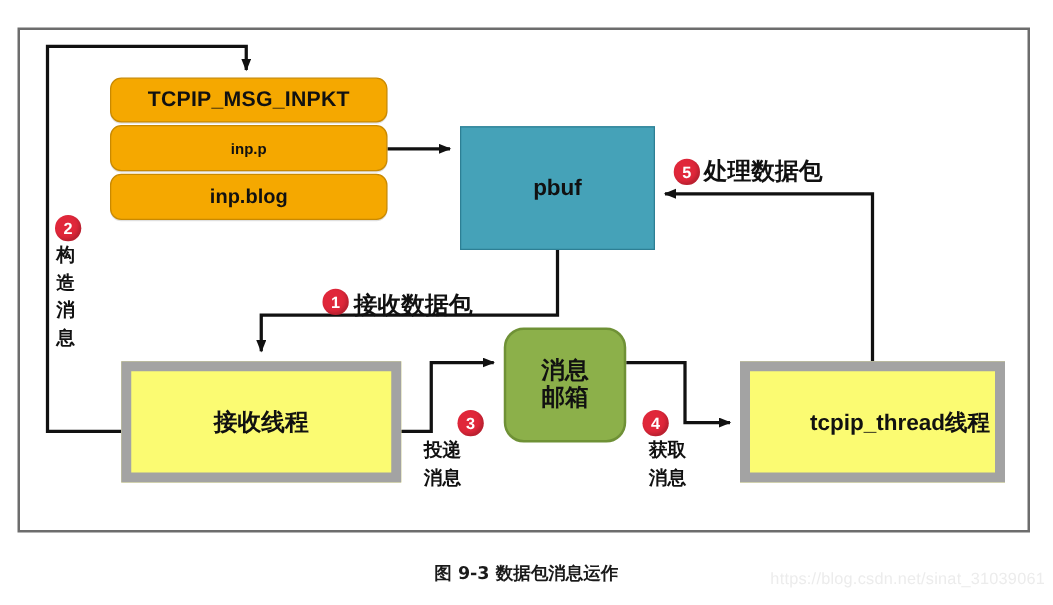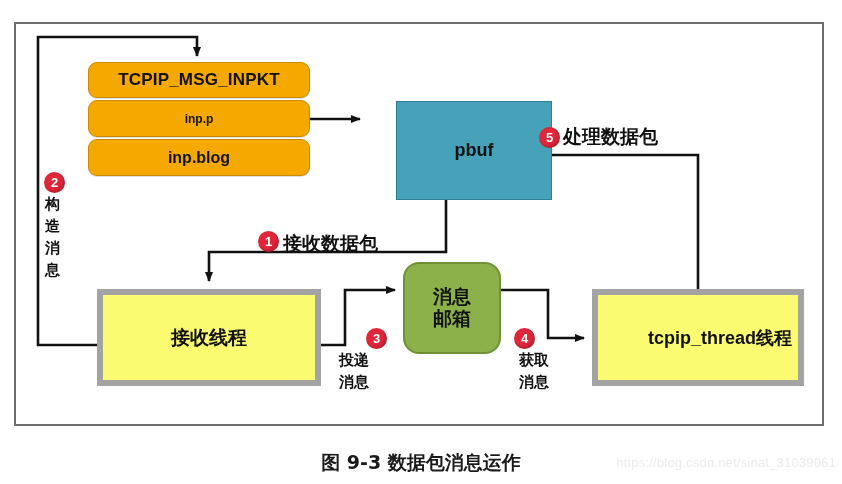--- a/index.html
+++ b/index.html
@@ -17,46 +17,46 @@
   .stack .row{height:37px;margin-bottom:2px;background:#f5a800;border:1px solid #c98900;border-radius:9px;
         display:flex;align-items:center;justify-content:center;color:#111;font-weight:bold;box-sizing:border-box;
         box-shadow:0 1px 0 rgba(0,0,0,.12);}
   .stack .row.head{height:36px;font-size:17px;letter-spacing:.2px;}
   .stack .row.r2{font-size:12px;}
   .stack .row.r3{font-size:16px;}
   .stack .row.r4{font-size:14px;}
 
   
   .pbuf{position:absolute;left:368px;top:101px;width:156px;height:99px;background:#45a2b8;border:1px solid #2d7f94;
-        display:flex;align-items:center;justify-content:center;font-size:18px;font-weight:bold;color:#111;box-sizing:border-box;margin-left:28px;}
+        display:flex;align-items:center;justify-content:center;font-size:18px;font-weight:bold;color:#111;box-sizing:border-box;}
 
   
   .mailbox{position:absolute;left:403px;top:262px;width:98px;height:92px;background:#8cb04a;border:2px solid #6f9136;
         border-radius:16px;display:flex;flex-direction:column;align-items:center;justify-content:center;
         font-size:19px;font-weight:bold;color:#111;line-height:1.18;box-sizing:border-box;}
 
   
-  .tbox{position:absolute;background:#fbfb72;border:6px solid #a3a3a3;display:flex;align-items:center;justify-content:center;
+  .tbox{position:absolute;background:#fbfb72;border:8px solid #a3a3a3;display:flex;align-items:center;justify-content:center;
         font-size:19px;font-weight:bold;color:#111;box-sizing:border-box;}
   .tbox.recv{left:97px;top:289px;width:224px;height:97px;}
   .tbox.tcpip{left:592px;top:289px;width:212px;height:97px;}
   .tbox.tcpip span{font-size:18px;margin-left:44px;}
 
   
   .badge{position:absolute;width:21px;height:21px;border-radius:50%;background:#e0273a;color:#fff;font-size:13px;
         font-weight:bold;display:flex;align-items:center;justify-content:center;
         box-shadow:inset -2px -2px 3px rgba(0,0,0,.18);}
 
   
   .lbl{position:absolute;font-family:"DejaVu Serif","Liberation Serif",serif;color:#111;font-weight:bold;white-space:pre;}
   .lbl.h{font-size:19px;}
   .lbl.v{font-size:15px;width:1em;line-height:1.1;text-align:center;}
   .lbl.two{font-size:15px;line-height:1.15;text-align:center;}
 
-  .caption{position:absolute;left:0;top:450px;width:842px;text-align:center;font-size:19px;color:#1a1a1a;
+  .caption{position:absolute;left:0;top:450px;width:842px;text-align:center;font-size:14px;color:#1a1a1a;
         font-family:"DejaVu Sans","Liberation Sans",sans-serif;font-weight:bold;}
   .watermark{position:absolute;right:6px;top:455px;font-size:13px;color:#ececec;letter-spacing:.2px;}
 </style>
 </head>
 <body>
 
 <div id="stage">
 
   <div class="frame"></div>
 

